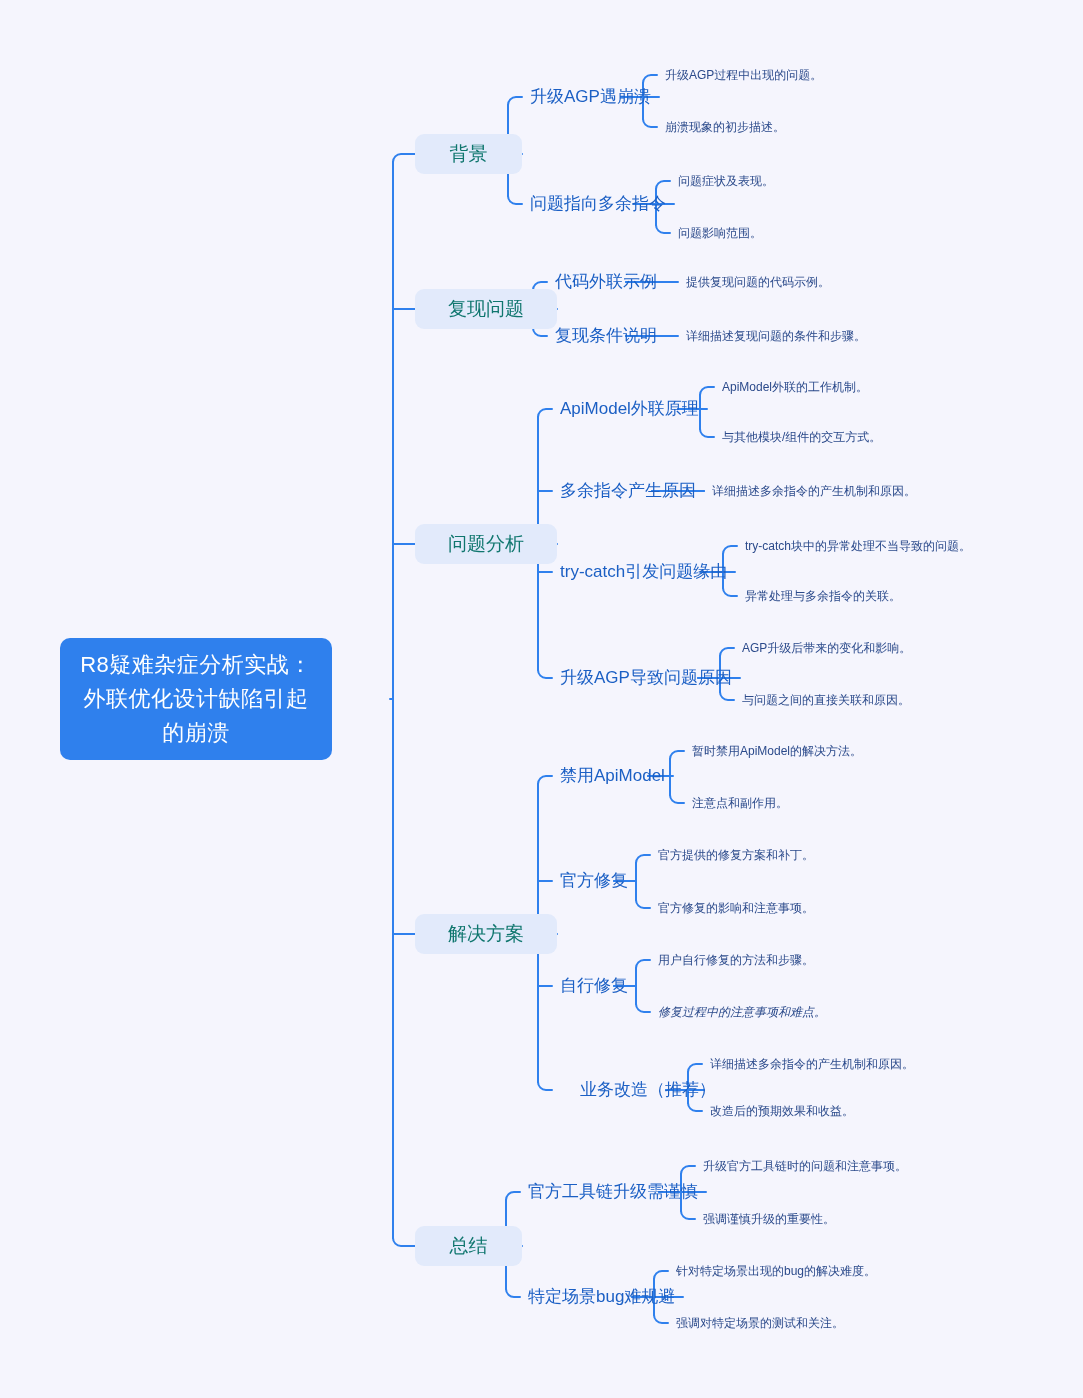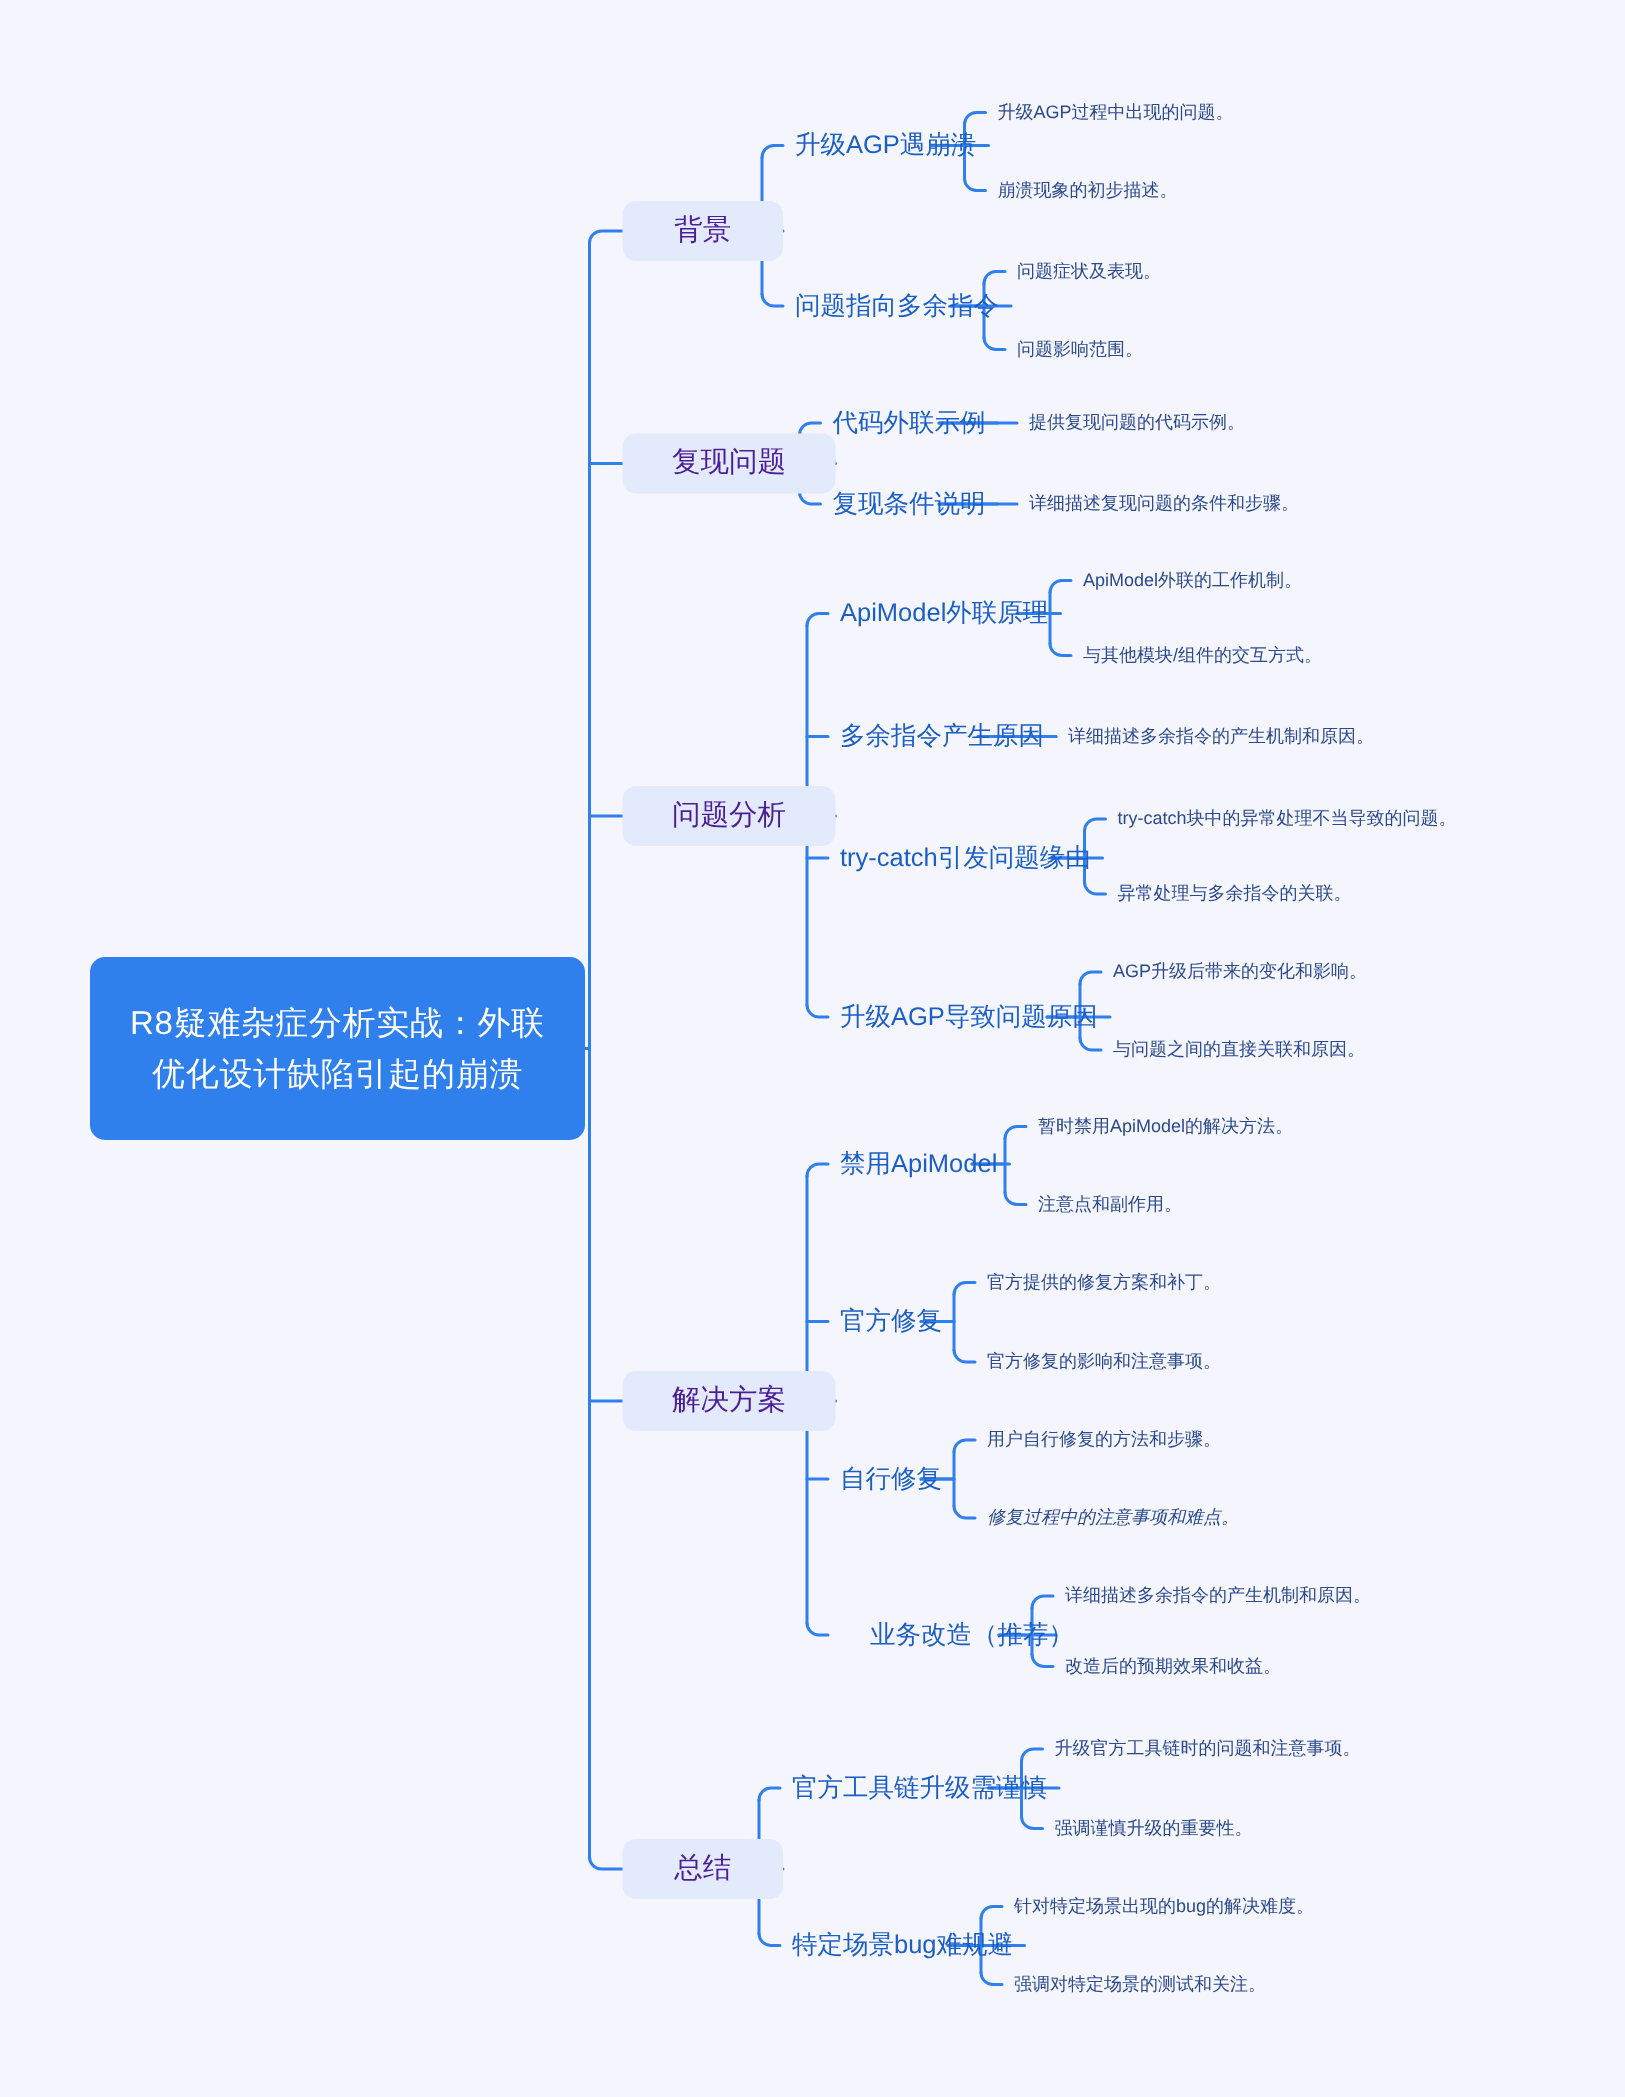--- a/index.html
+++ b/index.html
@@ -25,42 +25,42 @@
     width: 1083px;
     height: 1398px;
     pointer-events: none;
   }
 
   
   .root-node {
     position: absolute;
     left: 60px;
     top: 638px;
-    width: 330px;
+    width: 272px;
     min-height: 122px;
     box-sizing: border-box;
     background: #2f80ed;
     border-radius: 10px;
     color: #ffffff;
     font-size: 22px;
     line-height: 34px;
     text-align: center;
     display: flex;
     align-items: center;
     justify-content: center;
     padding: 10px 18px;
     letter-spacing: 0.5px;
   }
 
   
   .l1-node {
     position: absolute;
     background: #e2eafb;
     border-radius: 9px;
-    color: #4c1d95;
+    color: #0f766e;
     font-size: 19px;
     line-height: 22px;
     padding: 9px 16px;
     white-space: nowrap;
     transform: translateY(-50%);
     text-align: center;
   }
 
   
   .l2-node {

